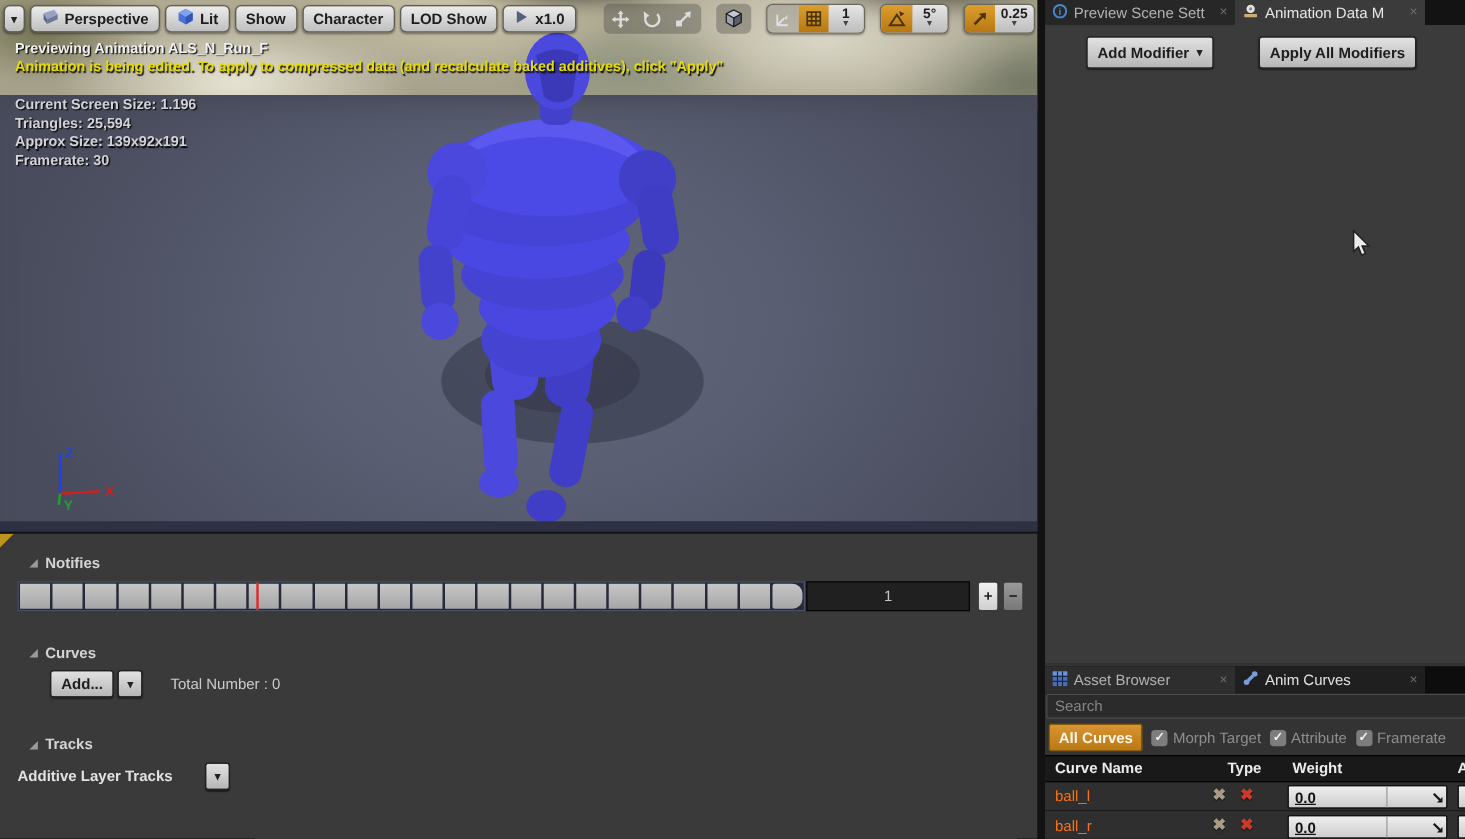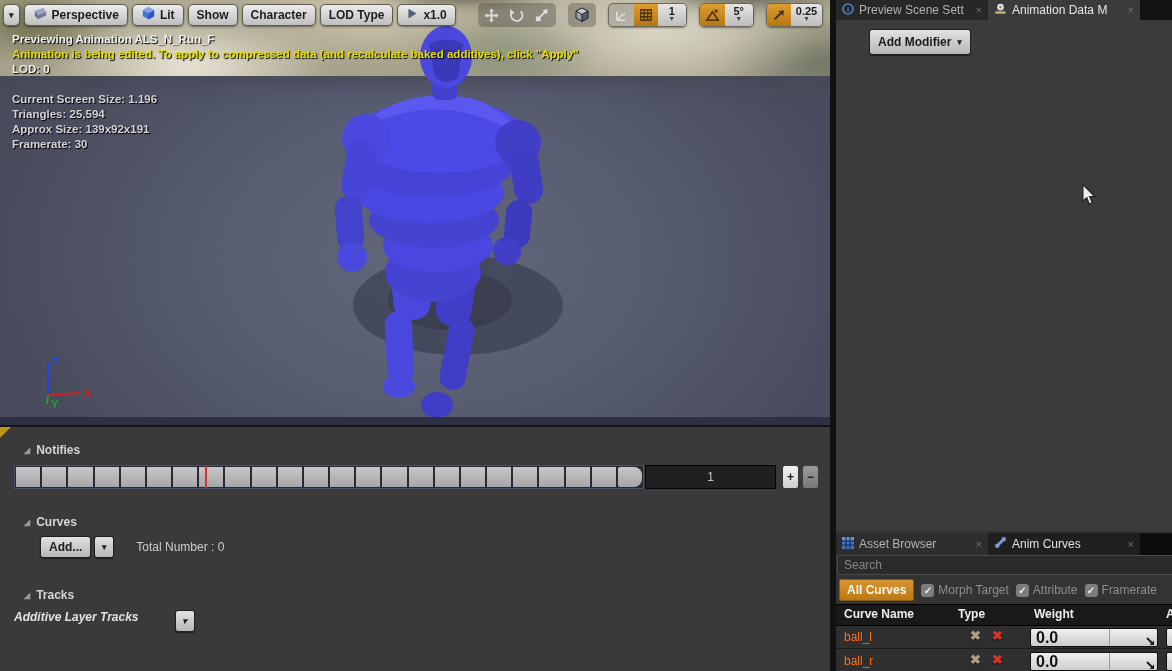--- a/index.html
+++ b/index.html
@@ -71,21 +71,21 @@
   .pm-plus{background:linear-gradient(#f2f2f2,#cfcfcf);margin-left:6px;}
   .pm-minus{background:linear-gradient(#9a9a9a,#787878);margin-left:3px;}
   .add-row{margin:7px 0 0 14px;display:flex;align-items:center;}
   .uebtn{height:20px;border-radius:3px;border:1px solid #202020;background:linear-gradient(#e2e2e2,#b6b6b6);
     display:inline-flex;align-items:center;justify-content:center;padding:0 8px;font-size:12px;font-weight:bold;color:#1c1c1c;
     box-shadow:0 1px 1px rgba(0,0,0,.5);margin-left:26px;}
   .caret-btn{width:18px;padding:0;}
   .caret-glyph{font-size:9px;color:#222;}
   .total-label{margin-left:22px;font-size:12px;color:#cccccc;}
   .mt26{margin-top:26px;} .mt30{margin-top:30px;}
-  .additive-row{margin:8px 0 0 14px;display:flex;align-items:flex-start;gap:10px;font-style:italic;}
+  .additive-row{margin:8px 0 0 14px;display:flex;align-items:center;}
   .additive-label{font-size:12px;font-weight:bold;color:#e2e2e2;}
 
   
   .vsplit{position:absolute;left:830px;top:0;width:6px;height:671px;background:#121212;}
   .right-top{position:absolute;left:836px;top:0;width:336px;height:531px;background:#3b3b3b;}
   .tabbar{position:absolute;left:0;top:0;width:100%;height:20px;background:#131313;display:flex;}
   .tab{height:20px;display:flex;align-items:center;gap:5px;padding:0 6px;font-size:12px;box-sizing:border-box;width:152px;white-space:nowrap;overflow:hidden;}
   .tab .tab-label{overflow:hidden;text-overflow:clip;white-space:nowrap;}
   .tab-inactive{background:#272727;color:#b2b2b2;}
   .tab-active{background:#3b3b3b;color:#e6e6e6;}
@@ -102,28 +102,28 @@
     color:#858585;font-size:12px;padding:0 6px;font-family:"Liberation Sans",sans-serif;}
   .search-box::placeholder{color:#858585;}
   .filter-row{position:absolute;left:0;top:46px;width:100%;height:26px;display:flex;align-items:center;gap:7px;padding-left:3px;box-sizing:border-box;}
   .all-curves-btn{background:linear-gradient(#d79430,#bb7a14);color:#fdf6ec;font-size:12px;font-weight:bold;border-radius:2px;
     padding:3px 7px;border:1px solid #8a5a0c;}
   .filter-check{display:flex;align-items:center;gap:4px;font-size:12px;color:#8e8e8e;}
   .checkbox{width:13px;height:13px;background:#7d7d7d;border-radius:3px;display:flex;align-items:center;justify-content:center;
     color:#f2f2f2;font-size:10px;font-weight:bold;line-height:13px;}
   .curve-header{position:absolute;left:0;top:73px;width:100%;height:20px;background:#191919;border-top:1px solid #000;border-bottom:1px solid #000;
     font-size:12px;font-weight:bold;color:#ececec;}
-  .col-name{position:absolute;left:8px;top:2px;} .col-type{position:absolute;left:122px;top:2px;}
+  .col-name{position:absolute;left:8px;top:2px;} .col-type{position:absolute;left:146px;top:2px;}
   .col-weight{position:absolute;left:198px;top:2px;} .col-auto{position:absolute;left:330px;top:2px;}
   .curve-row{position:absolute;left:0;width:100%;height:22px;background:#2f2f2f;border-bottom:1px solid #1b1b1b;}
   .row-name{position:absolute;left:8px;top:4px;font-size:12px;color:#f97316;}
   .type-x1{position:absolute;left:134px;top:2px;font-size:13px;font-weight:bold;color:#a89c86;text-shadow:0 1px 1px #111;}
   .type-x2{position:absolute;left:156px;top:2px;font-size:13px;font-weight:bold;color:#cc3a2a;text-shadow:0 1px 1px #111;}
   .weight-spin{position:absolute;left:194px;top:2px;width:126px;height:17px;background:linear-gradient(#efefef,#cdcdcd);
-    border:1px solid #111;border-radius:2px;font-size:16px;font-weight:bold;color:#121212;display:flex;align-items:center;}
+    border:1px solid #111;border-radius:2px;font-size:12px;font-weight:bold;color:#121212;display:flex;align-items:center;text-decoration:underline;}
   .weight-val{padding-left:5px;}
   .spin-div{position:absolute;left:78px;top:0;bottom:0;width:1px;background:#9c9c9c;}
   .spin-corner{position:absolute;right:2px;top:3px;}
   .auto-sliver{position:absolute;left:330px;top:2px;width:8px;height:17px;background:linear-gradient(#efefef,#cdcdcd);border:1px solid #111;border-radius:2px;}
 
   .cursor{position:absolute;left:1081px;top:184px;z-index:50;}
 </style>
 </head>
 <body>
 
@@ -172,21 +172,20 @@
       <ellipse cx="446" cy="57" rx="26" ry="31" fill="#4a48dd"></ellipse>
       <path d="M429,44 Q446,35 463,44 L458,77 Q446,87 435,77 Z" fill="#3b39b8"></path>
       <path d="M433,52 Q446,47 459,52 L457,60 Q446,56 435,60 Z" fill="#32309f"></path>
     </svg>
 
     <div class="vp-bottom-strip"></div>
 
     <div class="vp-overlay">
       <div class="ov-white">Previewing Animation ALS_N_Run_F</div>
       <div class="ov-yellow">Animation is being edited. To apply to compressed data (and recalculate baked additives), click "Apply"</div>
-      <div class="ov-white">LOD: 0</div>
       <div class="ov-stats">
         <div>Current Screen Size: 1.196</div>
         <div>Triangles: 25,594</div>
         <div>Approx Size: 139x92x191</div>
         <div>Framerate: 30</div>
       </div>
     </div>
 
     <svg class="axis-gizmo" width="70" height="60" viewBox="0 0 70 60">
       <line x1="20" y1="43" x2="20" y2="10" stroke="#2440e0" stroke-width="2"></line>
@@ -220,21 +219,21 @@
         <span>Lit</span>
       </div>
 
       <div class="tbtn">
           <span>Show</span>
         </div>
       <div class="tbtn">
           <span>Character</span>
         </div>
       <div class="tbtn">
-          <span>LOD Type</span>
+          <span>LOD Show</span>
         </div>
 
       <div class="tbtn">
         <span><svg width="13" height="13" viewBox="0 0 16 16">
               <path d="M3 2 L13 8 L3 14 Z" fill="#55607a"></path>
             </svg></span>
         <span>x1.0</span>
       </div>
 
       <span class="gap8"></span>
@@ -412,20 +411,23 @@
             </svg></span>
         <span class="tab-label">Animation Data M</span>
         <span class="tab-close">×</span>
       </div>
     </div>
     <div class="rt-body">
       <div class="modifier-row">
         <div class="uebtn">
           <span>Add Modifier</span>
           <span class="caret-glyph" style="margin-left:6px;">▾</span>
+        </div>
+        <div class="uebtn">
+          <span>Apply All Modifiers</span>
         </div>
       </div>
     </div>
   </div>
 
   <div class="right-bottom">
     <div class="rb-tabbar">
       <div class="tab tab-inactive" style="background:#2e2e2e;">
         <span><svg width="12" height="12" viewBox="0 0 12 12">
               <rect width="12" height="12" fill="#4a6fb5"></rect>

